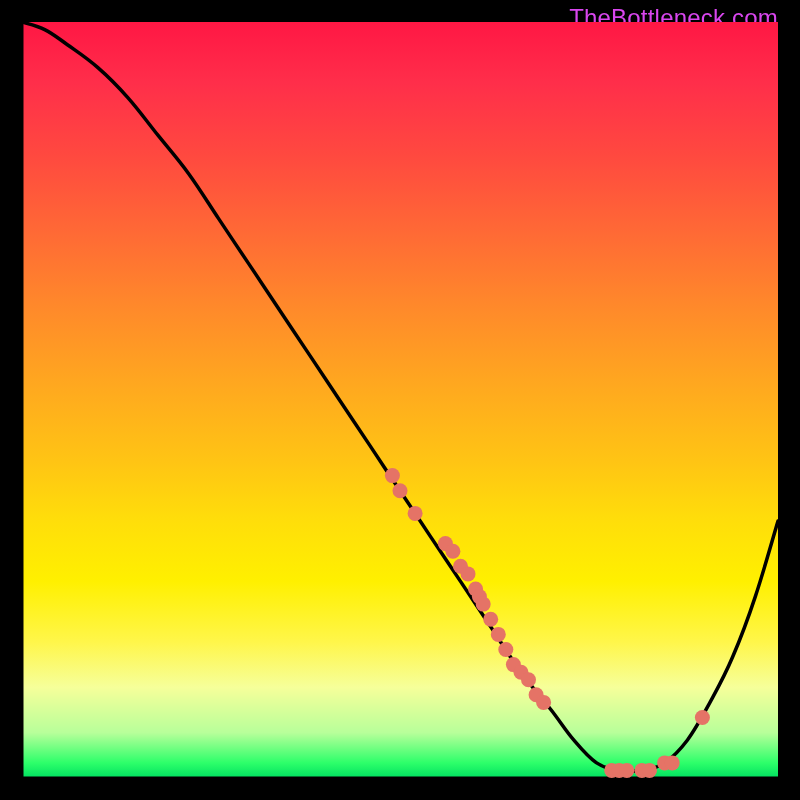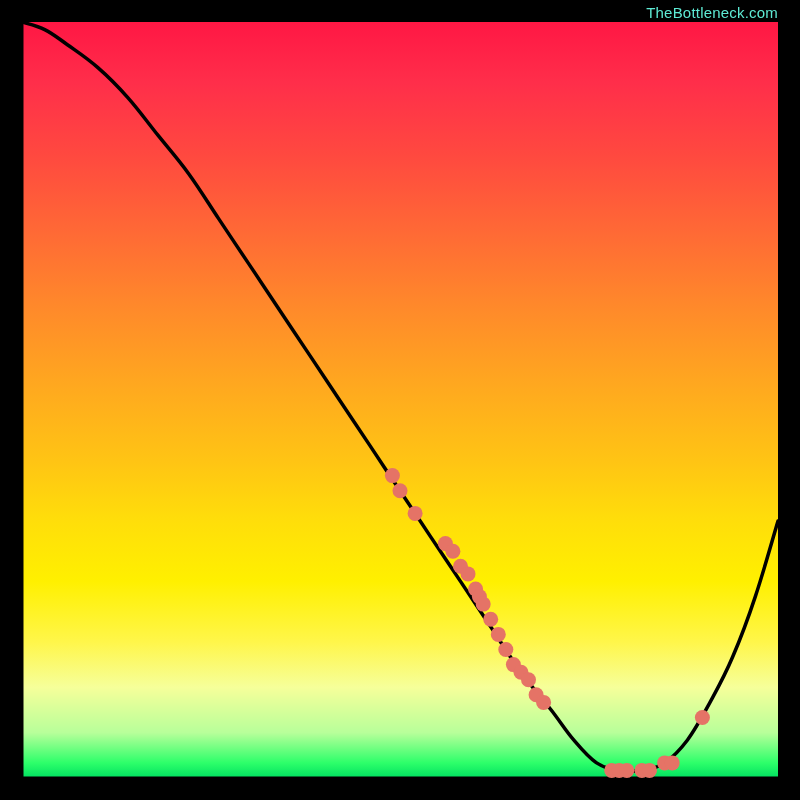--- a/index.html
+++ b/index.html
@@ -47,22 +47,22 @@
     );
   }
   .axis-layer, .curve-layer, .points-layer {
     position: absolute;
     inset: 0;
   }
   .watermark {
     position: absolute;
     top: 4px;
     right: 22px;
-    color: #5eead4;
-    font-size: 15px;
+    color: #d946ef;
+    font-size: 24px;
     letter-spacing: 0.2px;
     user-select: none;
   }
 </style>
 </head>
 <body>
 
 <div class="stage">
   <div class="watermark">TheBottleneck.com</div>
 

